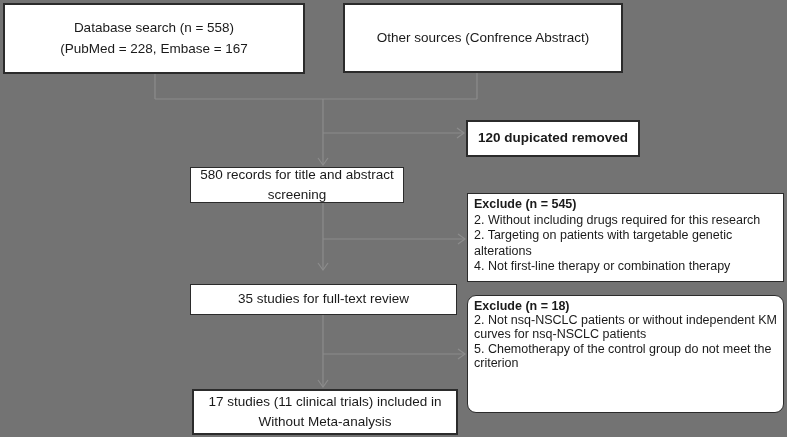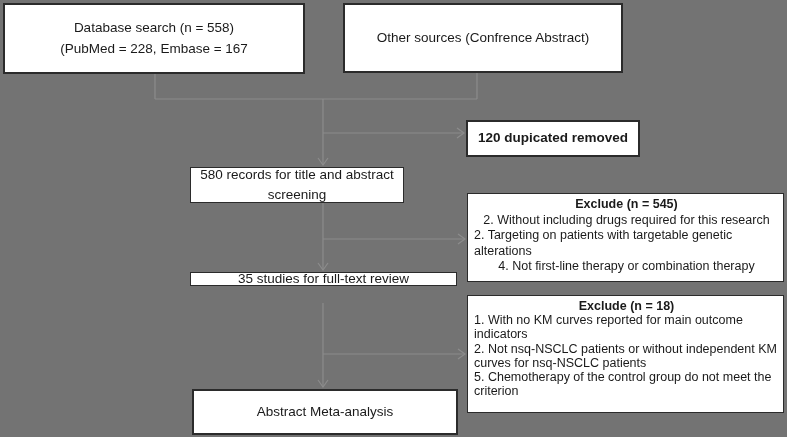--- a/index.html
+++ b/index.html
@@ -34,26 +34,26 @@
     text-align: center;
     font-size: 13.5px;
     line-height: 1.5;
   }
   .box.thin { border-width: 1px; }
   .box-database   { left: 3px;   top: 3px;   width: 302px; height: 71px; }
   .box-other      { left: 343px; top: 3px;   width: 280px; height: 70px; }
   .box-dup        { left: 466px; top: 100px; width: 174px; height: 37px; font-weight: bold; margin-top: 20px; }
   .box-screening  { left: 190px; top: 167px; width: 214px; height: 36px; }
   .box-excl1      { left: 467px; top: 193px; width: 317px; height: 89px; }
-  .box-fulltext   { left: 190px; top: 272px; width: 267px; height: 14px; }
-  .box-excl2      { left: 467px; top: 295px; width: 317px; height: 118px; }
+  .box-fulltext   { left: 190px; top: 284px; width: 267px; height: 31px; }
+  .box-excl2      { left: 467px; top: 295px; width: 317px; height: 118px; border-radius: 9px; }
   .box-included   { left: 192px; top: 389px; width: 266px; height: 46px; line-height: 1.45; }
   .box.exclude {
     justify-content: flex-start;
-    align-items: center;
+    align-items: flex-start;
     text-align: left;
     padding: 3px 4px 15px 6px;
     font-size: 12.5px;
   }
   .box-excl1 .xline { line-height: 15.5px; }
   .box-excl2 .xline { line-height: 14.2px; }
   .exclude .xheader { font-weight: bold; }
   .line { width: 100%; }
 </style>
 </head>
@@ -111,22 +111,22 @@
     <div class="xline">2. Targeting on patients with targetable genetic alterations</div>
     <div class="xline">4. Not first-line therapy or combination therapy</div>
   </div>
 
   <div class="box thin box-fulltext">
     <div class="line">35 studies for full-text review</div>
   </div>
 
   <div class="box thin exclude box-excl2">
     <div class="xline xheader">Exclude (n = 18)</div>
-    <div class="xline">1. With no KM curves reported for main outcome indicators</div>
     <div class="xline">2. Not nsq-NSCLC patients or without independent KM curves for nsq-NSCLC patients</div>
     <div class="xline">5. Chemotherapy of the control group do not meet the criterion</div>
   </div>
 
   <div class="box box-included">
-    <div class="line">Abstract Meta-analysis</div>
+    <div class="line">17 studies (11 clinical trials) included in</div>
+    <div class="line">Without Meta-analysis</div>
   </div>
 
 </div>
 
 </body></html>

